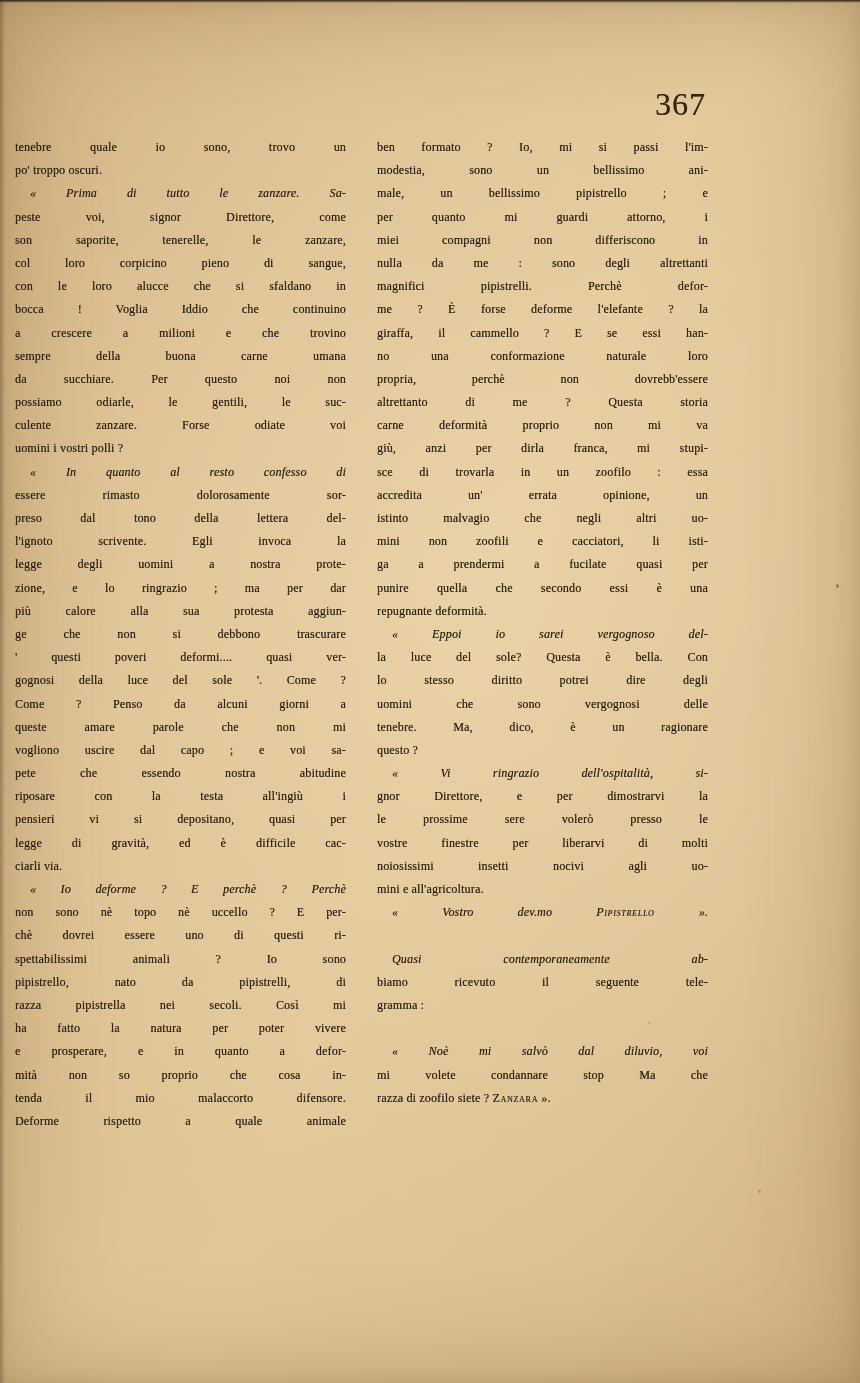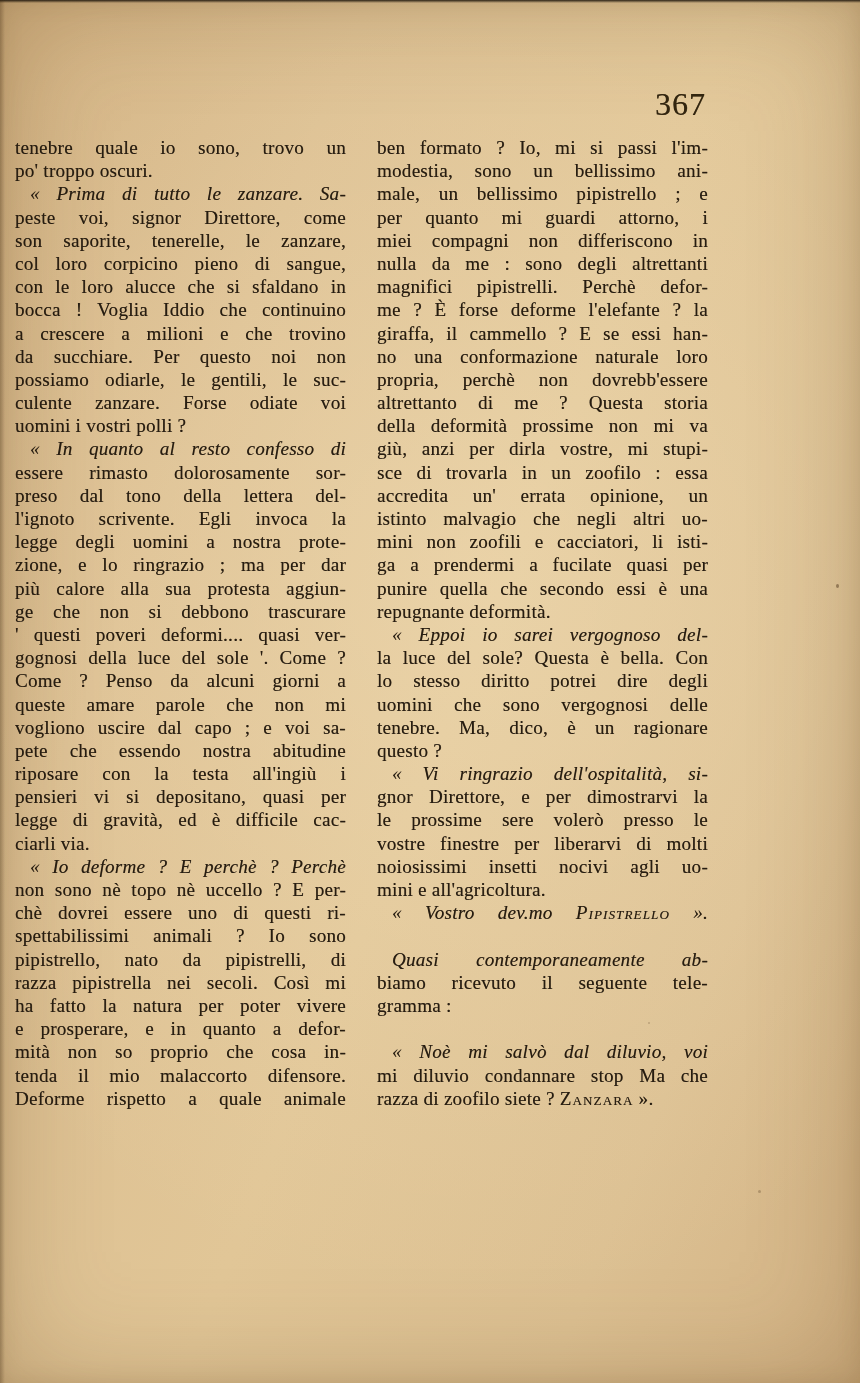--- a/index.html
+++ b/index.html
@@ -36,21 +36,21 @@
     text-align: right;
     font-size: 32px;
     color: #32250f;
     letter-spacing: 1px;
     text-shadow: 0.3px 0.3px 0 rgba(50,37,15,0.6);
   }
   .col {
     position: absolute;
     top: 136px;
     color: #261c10;
-    font-size: 19px;
+    font-size: 12px;
     line-height: 23.2px;
     letter-spacing: 0.015em;
     text-shadow: 0.25px 0.25px 0 rgba(38,28,16,0.55);
   }
   .col-left  { left: 15px;  width: 331px; }
   .col-right { left: 377px; width: 331px; }
   .line {
     height: 23.2px;
     text-align: justify;
     text-align-last: justify;
@@ -80,20 +80,21 @@
   <div class="col col-left">
       <div class="line">tenebre quale io sono, trovo un</div>
       <div class="line end">po' troppo oscuri.</div>
       <div class="line indent">« Prima di tutto le zanzare. Sa-</div>
       <div class="line">peste voi, signor Direttore, come</div>
       <div class="line">son saporite, tenerelle, le zanzare,</div>
       <div class="line">col loro corpicino pieno di sangue,</div>
       <div class="line">con le loro alucce che si sfaldano in</div>
       <div class="line">bocca ! Voglia Iddio che continuino</div>
       <div class="line">a crescere a milioni e che trovino</div>
+      <div class="line">sempre della buona carne umana</div>
       <div class="line">da succhiare. Per questo noi non</div>
       <div class="line">possiamo odiarle, le gentili, le suc-</div>
       <div class="line">culente zanzare. Forse odiate voi</div>
       <div class="line end">uomini i vostri polli ?</div>
       <div class="line indent">« In quanto al resto confesso di</div>
       <div class="line">essere rimasto dolorosamente sor-</div>
       <div class="line">preso dal tono della lettera del-</div>
       <div class="line">l'ignoto scrivente. Egli invoca la</div>
       <div class="line">legge degli uomini a nostra prote-</div>
       <div class="line">zione, e lo ringrazio ; ma per dar</div>
@@ -127,22 +128,22 @@
       <div class="line">male, un bellissimo pipistrello ; e</div>
       <div class="line">per quanto mi guardi attorno, i</div>
       <div class="line">miei compagni non differiscono in</div>
       <div class="line">nulla da me : sono degli altrettanti</div>
       <div class="line">magnifici pipistrelli. Perchè defor-</div>
       <div class="line">me ? È forse deforme l'elefante ? la</div>
       <div class="line">giraffa, il cammello ? E se essi han-</div>
       <div class="line">no una conformazione naturale loro</div>
       <div class="line">propria, perchè non dovrebb'essere</div>
       <div class="line">altrettanto di me ? Questa storia</div>
-      <div class="line">della deformità prossime non mi va</div>
-      <div class="line">giù, anzi per dirla vostre, mi stupi-</div>
+      <div class="line">carne deformità proprio non mi va</div>
+      <div class="line">giù, anzi per dirla franca, mi stupi-</div>
       <div class="line">sce di trovarla in un zoofilo : essa</div>
       <div class="line">accredita un' errata opinione, un</div>
       <div class="line">istinto malvagio che negli altri uo-</div>
       <div class="line">mini non zoofili e cacciatori, li isti-</div>
       <div class="line">ga a prendermi a fucilate quasi per</div>
       <div class="line">punire quella che secondo essi è una</div>
       <div class="line end">repugnante deformità.</div>
       <div class="line indent">« Eppoi io sarei vergognoso del-</div>
       <div class="line">la luce del sole? Questa è bella. Con</div>
       <div class="line">lo stesso diritto potrei dire degli</div>
@@ -155,16 +156,16 @@
       <div class="line">vostre finestre per liberarvi di molti</div>
       <div class="line">noiosissimi insetti nocivi agli uo-</div>
       <div class="line end">mini e all'agricoltura.</div>
       <div class="line indent"><span>« Vostro dev.mo </span><span class="smallcaps">Pipistrello</span><span> ».</span></div>
       <div class="line spacer"></div>
       <div class="line indent">Quasi contemporaneamente ab-</div>
       <div class="line">biamo ricevuto il seguente tele-</div>
       <div class="line end">gramma :</div>
       <div class="line spacer"></div>
       <div class="line indent">« Noè mi salvò dal diluvio, voi</div>
-      <div class="line">mi diluvio condannare stop Ma che</div>
+      <div class="line">mi volete condannare stop Ma che</div>
       <div class="line end"><span>razza di zoofilo siete ? </span><span class="smallcaps">Zanzara</span><span> ».</span></div>
     </div>
 </div>
 
 </body></html>

